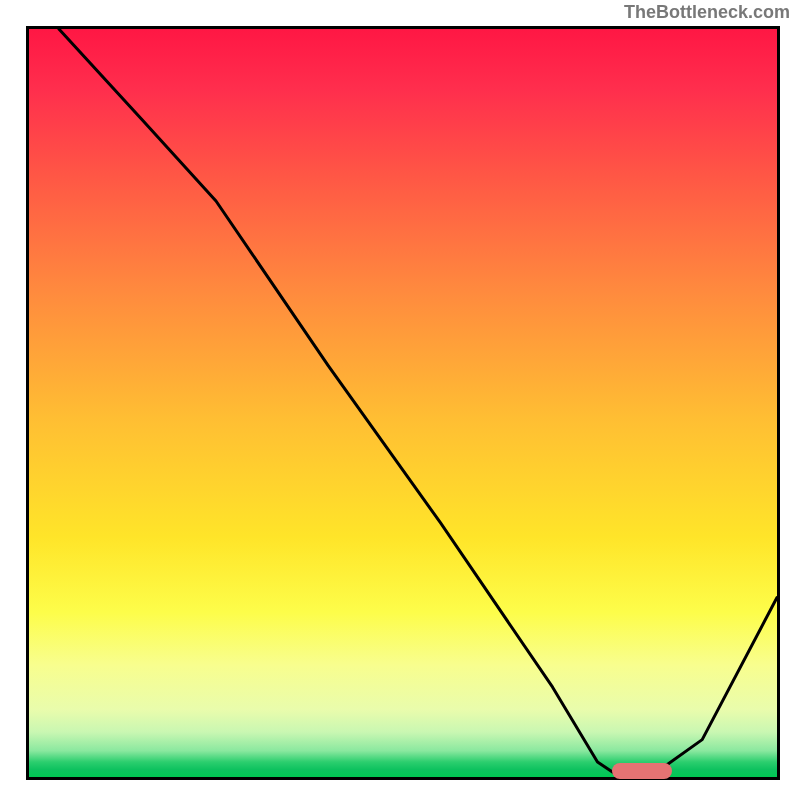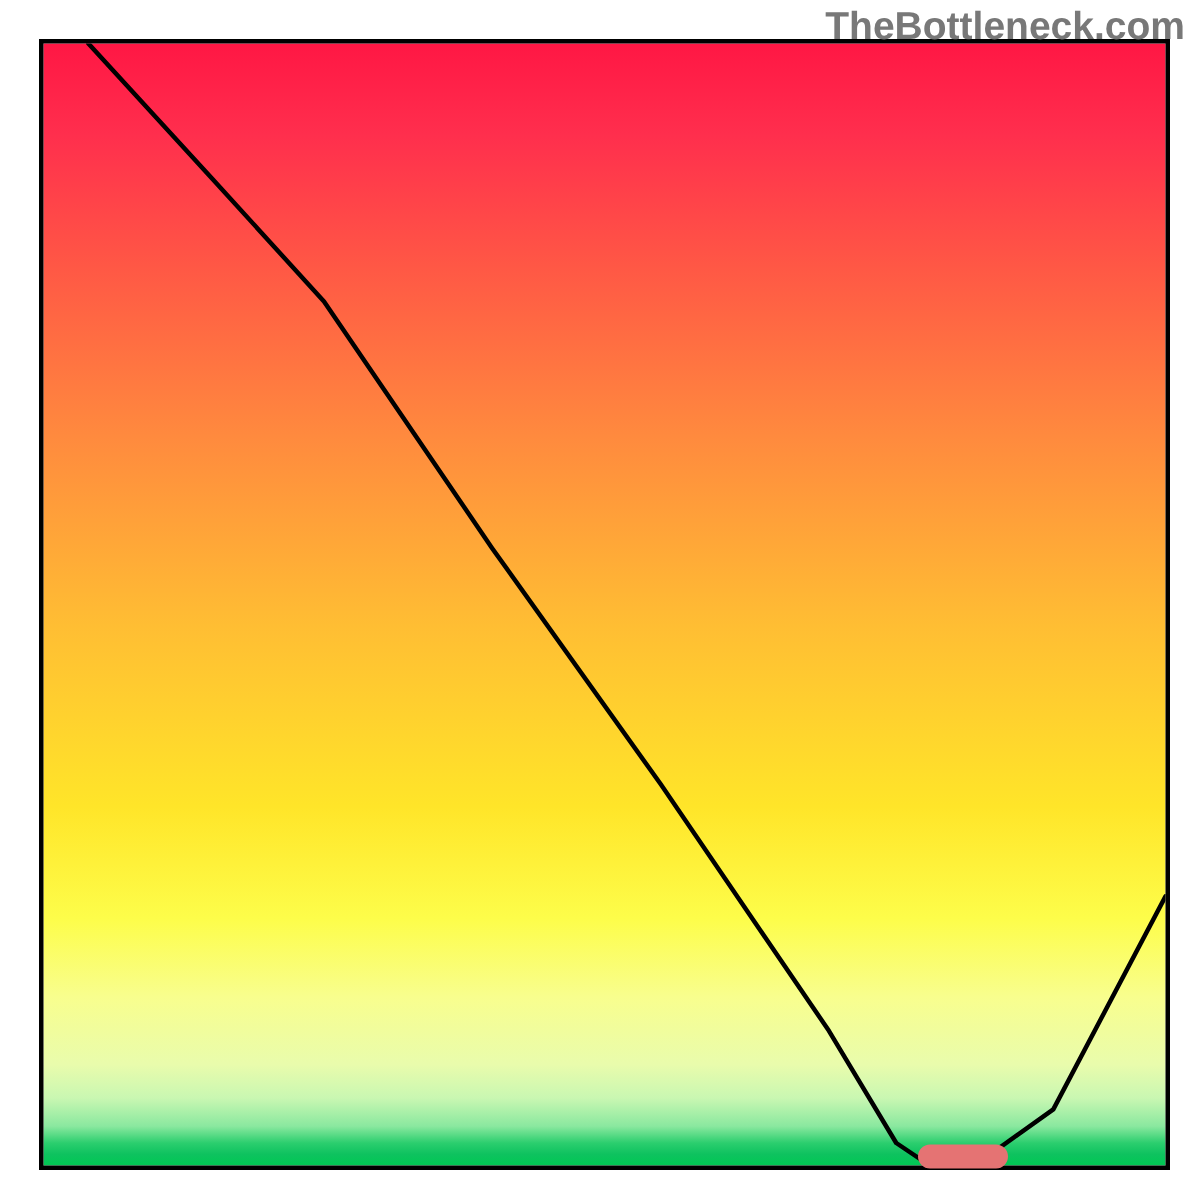--- a/index.html
+++ b/index.html
@@ -8,21 +8,21 @@
     background: #ffffff;
     width: 800px;
     height: 800px;
     position: relative;
     font-family: Arial, Helvetica, sans-serif;
   }
   .watermark {
     position: absolute;
     top: 2px;
     right: 10px;
-    font-size: 26px;
+    font-size: 18px;
     font-weight: bold;
     color: #787878;
     z-index: 20;
   }
   .plot-outer {
     position: absolute;
     top: 26px;
     left: 26px;
     width: 748px;
     height: 748px;

